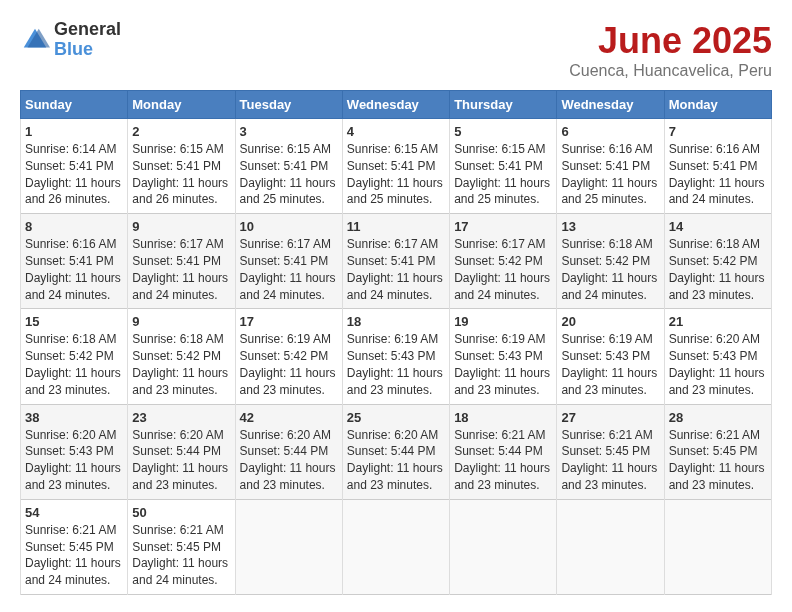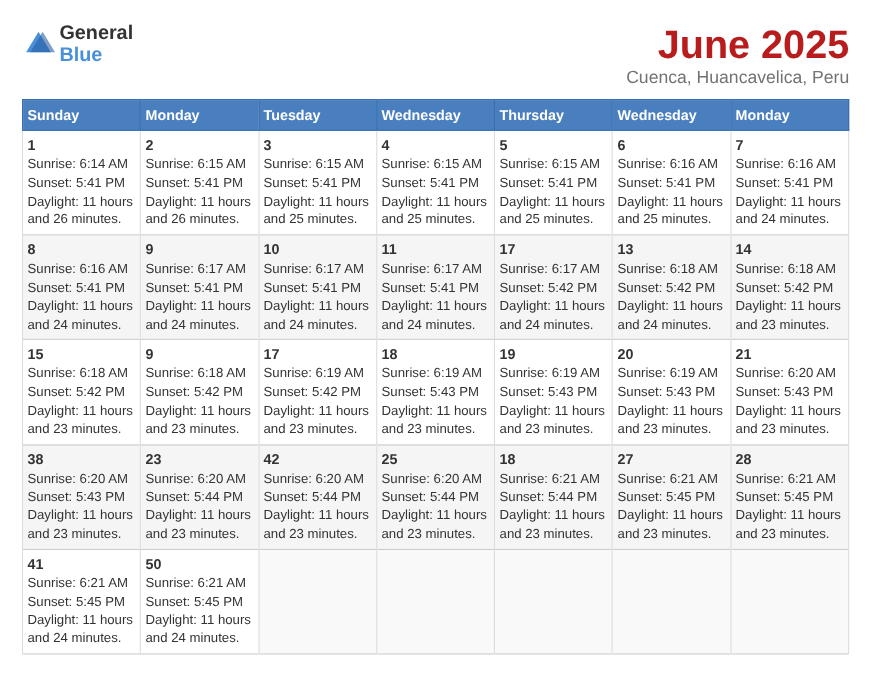--- a/index.html
+++ b/index.html
@@ -161,21 +161,21 @@
       <tr>
         <td><span class="day-num">38</span><span class="cell-text">Sunrise: 6:20 AM<br>Sunset: 5:43 PM<br>Daylight: 11 hours and 23 minutes.</span></td>
         <td><span class="day-num">23</span><span class="cell-text">Sunrise: 6:20 AM<br>Sunset: 5:44 PM<br>Daylight: 11 hours and 23 minutes.</span></td>
         <td><span class="day-num">42</span><span class="cell-text">Sunrise: 6:20 AM<br>Sunset: 5:44 PM<br>Daylight: 11 hours and 23 minutes.</span></td>
         <td><span class="day-num">25</span><span class="cell-text">Sunrise: 6:20 AM<br>Sunset: 5:44 PM<br>Daylight: 11 hours and 23 minutes.</span></td>
         <td><span class="day-num">18</span><span class="cell-text">Sunrise: 6:21 AM<br>Sunset: 5:44 PM<br>Daylight: 11 hours and 23 minutes.</span></td>
         <td><span class="day-num">27</span><span class="cell-text">Sunrise: 6:21 AM<br>Sunset: 5:45 PM<br>Daylight: 11 hours and 23 minutes.</span></td>
         <td><span class="day-num">28</span><span class="cell-text">Sunrise: 6:21 AM<br>Sunset: 5:45 PM<br>Daylight: 11 hours and 23 minutes.</span></td>
       </tr>
       <tr>
-        <td><span class="day-num">41</span><span class="cell-text">Sunrise: 6:21 AM<br>Sunset: 5:45 PM<br>Daylight: 11 hours and 24 minutes.</span></td>
+        <td><span class="day-num">54</span><span class="cell-text">Sunrise: 6:21 AM<br>Sunset: 5:45 PM<br>Daylight: 11 hours and 24 minutes.</span></td>
         <td><span class="day-num">50</span><span class="cell-text">Sunrise: 6:21 AM<br>Sunset: 5:45 PM<br>Daylight: 11 hours and 24 minutes.</span></td>
         <td class="empty-cell"></td>
         <td class="empty-cell"></td>
         <td class="empty-cell"></td>
         <td class="empty-cell"></td>
         <td class="empty-cell"></td>
       </tr>
     </tbody>
 </table>
 

